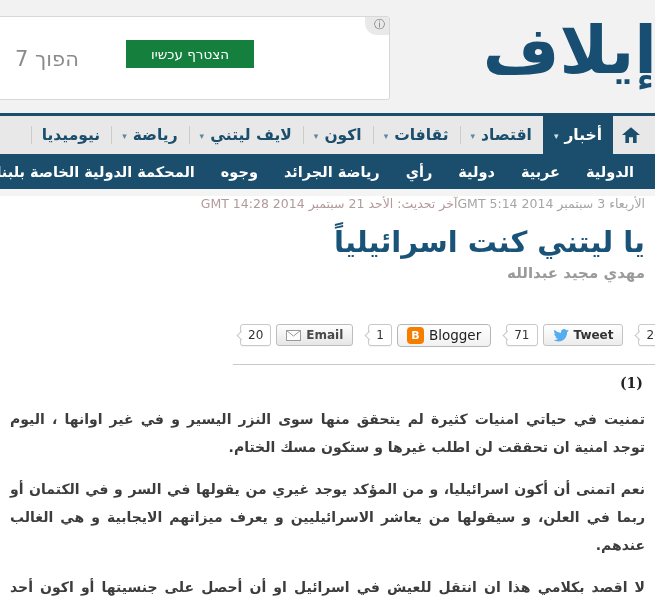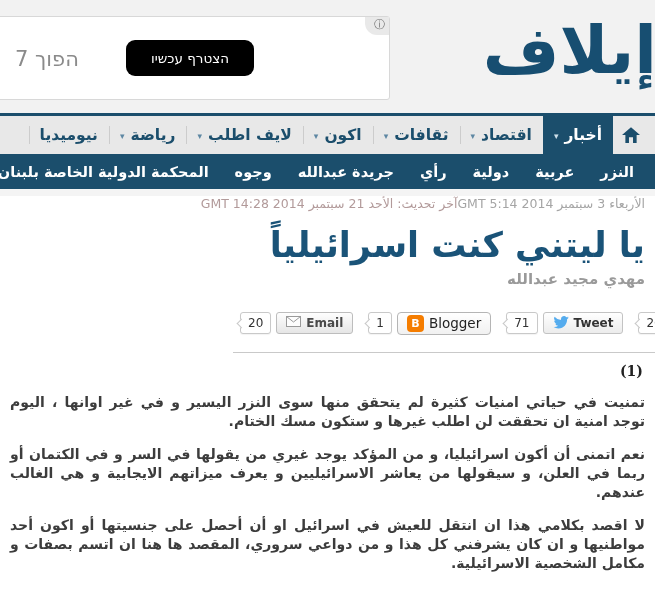--- a/index.html
+++ b/index.html
@@ -5,22 +5,22 @@
   * { box-sizing: border-box; margin: 0; padding: 0; }
   html, body { width: 655px; height: 600px; overflow: hidden; background: #fff; }
   body { font-family: "DejaVu Sans", sans-serif; position: relative; }
 
   
   .banner { position: relative; height: 113px; background: #f2f2f2; }
   .ad-box { position: absolute; left: -10px; top: 16px; width: 400px; height: 84px;
             background: #fff; border: 1px solid #d8d8d8; border-radius: 3px; }
   .ad-text { position: absolute; left: 24px; top: 30px; font-size: 21px; color: #8b8b8b;
              direction: rtl; }
-  .ad-button { position: absolute; left: 135px; top: 23px; width: 128px; height: 36px;
-               background: #000000; border: none; border-radius: 9px; color: #fff;
+  .ad-button { position: absolute; left: 135px; top: 23px; width: 128px; height: 28px;
+               background: #15803d; border: none; border-radius: 0; color: #fff;
                font-size: 13.5px; font-family: "DejaVu Sans", sans-serif; direction: rtl;
                cursor: pointer; }
   .ad-info-corner { position: absolute; top: 0; right: 0; width: 24px; height: 18px;
                     background: #e9e9e9; border-bottom-left-radius: 12px;
                     font-size: 11px; color: #707070; text-align: right; padding-right: 4px;
                     line-height: 16px; cursor: pointer; }
   .logo { position: absolute; right: -2px; top: -4px; color: #174e71; font-weight: bold;
           font-size: 66px; line-height: 110px; direction: rtl; }
 
   
@@ -43,53 +43,53 @@
   .subnav-item { display: flex; align-items: center; padding: 0 13px; color: #fff;
                  font-size: 14.5px; font-weight: bold; cursor: pointer; white-space: nowrap; }
   .substrip { height: 7px; background: #f4f4f4; }
 
   
   .dates { display: flex; justify-content: flex-end; padding: 0 10px; margin-top: 0;
            font-size: 12.5px; }
   .date-updated { direction: rtl; color: #b29a9a; }
   .date-published { direction: rtl; color: #a5a5a5; }
   .article-title { direction: rtl; text-align: right; margin: 14px 10px 0;
-                   font-size: 35px; font-weight: bold; color: #1a5378; }
+                   font-size: 29px; font-weight: bold; color: #1a5378; }
   .article-author { direction: rtl; text-align: right; margin: 5px 10px 0;
                     font-size: 15px; color: #9a9a9a; font-weight: bold; }
 
   
   .share-row { direction: ltr; display: flex; align-items: center; gap: 15px;
-               margin: 22px 10px 0 240px; height: 26px; }
+               margin: 40px 10px 0 240px; height: 26px; }
   .share-group { display: flex; align-items: center; gap: 5px; }
   .count-bubble { position: relative; background: #fff; border: 1px solid #c9c9c9;
                   border-radius: 3px; font-size: 12px; color: #333; padding: 2px 7px;
                   line-height: 16px; box-shadow: 0 1px 1px rgba(0,0,0,0.05); }
   .count-bubble::after { content: ''; position: absolute; left: -3.5px; top: 7px;
                   width: 6px; height: 6px; background: #fff; transform: rotate(45deg);
                   border-left: 1px solid #c9c9c9; border-bottom: 1px solid #c9c9c9; }
-  .btn-generic { display: flex; align-items: flex-start; gap: 5px; border-radius: 3px;
+  .btn-generic { display: flex; align-items: center; gap: 5px; border-radius: 3px;
                  cursor: pointer; font-family: "DejaVu Sans", sans-serif; }
   .btn-email { background: linear-gradient(#fefefe, #e6e6e6); border: 1px solid #bdbdbd;
                padding: 3px 9px; font-size: 12px; font-weight: bold; color: #4a4a4a; }
   .btn-blogger { background: linear-gradient(#ffffff, #f1f1f1); border: 1px solid #b5b5b5;
                border-radius: 4px; padding: 2px 9px; font-size: 13.5px; color: #222; }
   .blogger-b { display: inline-flex; align-items: center; justify-content: center;
                width: 17px; height: 17px; border-radius: 4px; background: #f57d00;
                color: #fff; font-size: 11px; font-weight: bold; }
   .btn-tweet { background: linear-gradient(#ffffff, #ececec); border: 1px solid #c3c3c3;
                padding: 3px 9px; font-size: 12px; font-weight: bold; color: #333; }
 
   
   .body-divider { border: none; border-top: 1px solid #c9c9c9; margin: 16px 0 0 233px; }
   .section-marker { text-align: right; margin: 10px 12px 0 0; font-size: 14px;
                     font-weight: bold; color: #222; font-family: "DejaVu Serif", serif; }
   .article-paragraph { direction: rtl; text-align: justify; margin: 14px 10px 0;
                        font-size: 14px; font-weight: bold; color: #3c3c3c;
-                       line-height: 19px; }
+                       line-height: 28px; }
 </style>
 </head>
 <body>
 
 <div class="banner">
   <div class="ad-box">
     <span class="ad-text">הפוך 7</span>
     <button class="ad-button">הצטרף עכשיו</button>
     <div class="ad-info-corner">ⓘ</div>
   </div>
@@ -113,38 +113,38 @@
   </div>
   <div class="nav-item">
     <span>ثقافات</span>
     <span class="caret">▾</span>
   </div>
   <div class="nav-item">
     <span>اكون</span>
     <span class="caret">▾</span>
   </div>
   <div class="nav-item">
-    <span>لايف اطلب</span>
+    <span>لايف ليتني</span>
     <span class="caret">▾</span>
   </div>
   <div class="nav-item">
     <span>رياضة</span>
     <span class="caret">▾</span>
   </div>
   <div class="nav-item">
     <span>نيوميديا</span>
   </div>
 </nav>
 
 <nav class="subnav">
-  <div class="subnav-item">النزر</div>
+  <div class="subnav-item">الدولية</div>
   <div class="subnav-item">عربية</div>
   <div class="subnav-item">دولية</div>
   <div class="subnav-item">رأي</div>
-  <div class="subnav-item">جريدة عبدالله</div>
+  <div class="subnav-item">رياضة الجرائد</div>
   <div class="subnav-item">وجوه</div>
   <div class="subnav-item">المحكمة الدولية الخاصة بلبنان</div>
 </nav>
 <div class="substrip"></div>
 
 <div class="dates">
   <span class="date-updated">آخر تحديث: الأحد 21 سبتمبر GMT 14:28 2014</span>
   <span class="date-published">الأربعاء 3 سبتمبر GMT 5:14 2014</span>
 </div>
 

